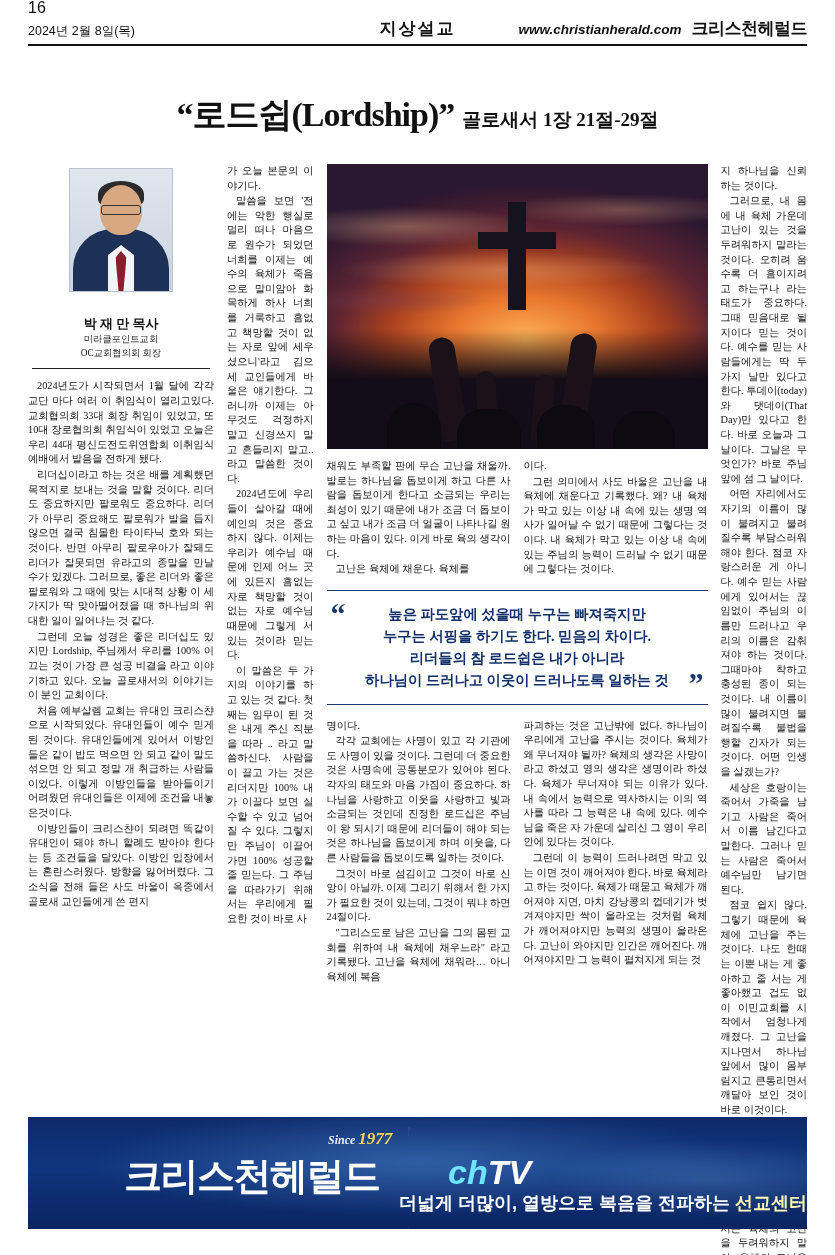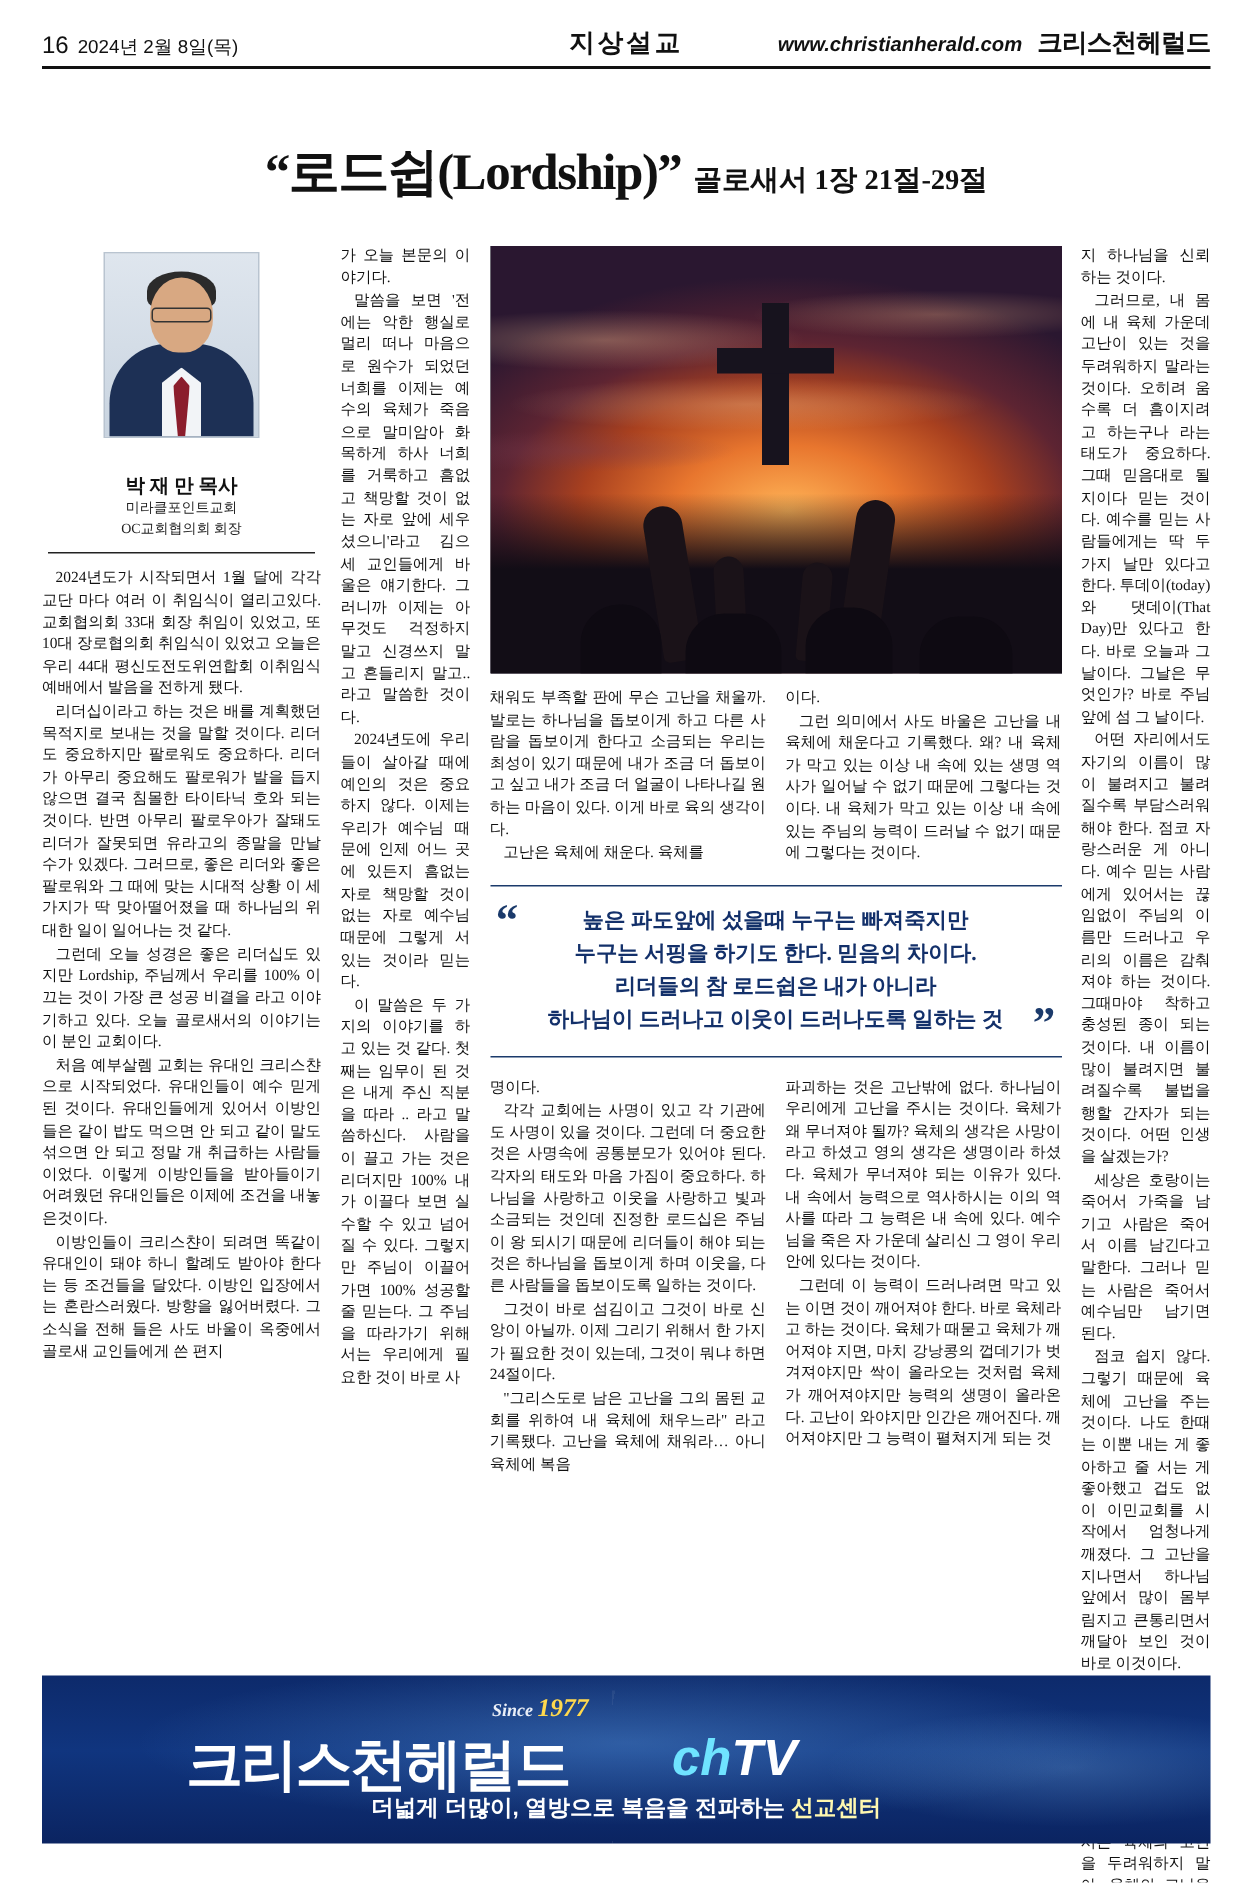--- a/index.html
+++ b/index.html
@@ -26,20 +26,21 @@
     display: flex;
     align-items: flex-end;
     padding-bottom: 4px;
   }
   .mast-left {
     font-size: 12.5px;
     font-family: "Liberation Sans", sans-serif;
     display: flex;
     align-items: baseline;
     gap: 6px;
+    flex-direction: column;
   }
   .mast-left .pagenum { font-size: 16px; font-weight: 400; }
   .mast-center {
     position: absolute;
     left: 0; right: 0;
     bottom: 4px;
     text-align: center;
     font-size: 17px;
     font-weight: bold;
     letter-spacing: 2px;
@@ -309,23 +310,23 @@
     color: #ffffff;
     font-size: 34px;
     font-weight: bold;
     font-style: italic;
     font-family: "Liberation Sans", sans-serif;
   }
   .ad .chtv .h { color: #6fe3ff; }
   .ad .tagline {
     position: absolute;
     left: 0; right: 0; bottom: 14px;
-    text-align: center;
+    text-align: right;
     color: #fff8b0;
-    font-size: 15px;
+    font-size: 18px;
     font-weight: bold;
     font-family: "Liberation Sans", sans-serif;
   }
   .ad .tagline .w { color: #ffffff; }
   .ad .rays {
     position: absolute;
     left: 380px; top: 10px;
     width: 180px; height: 110px;
     background:
       linear-gradient(80deg, rgba(255,255,255,.10) 0 2px, transparent 2px 14px),

